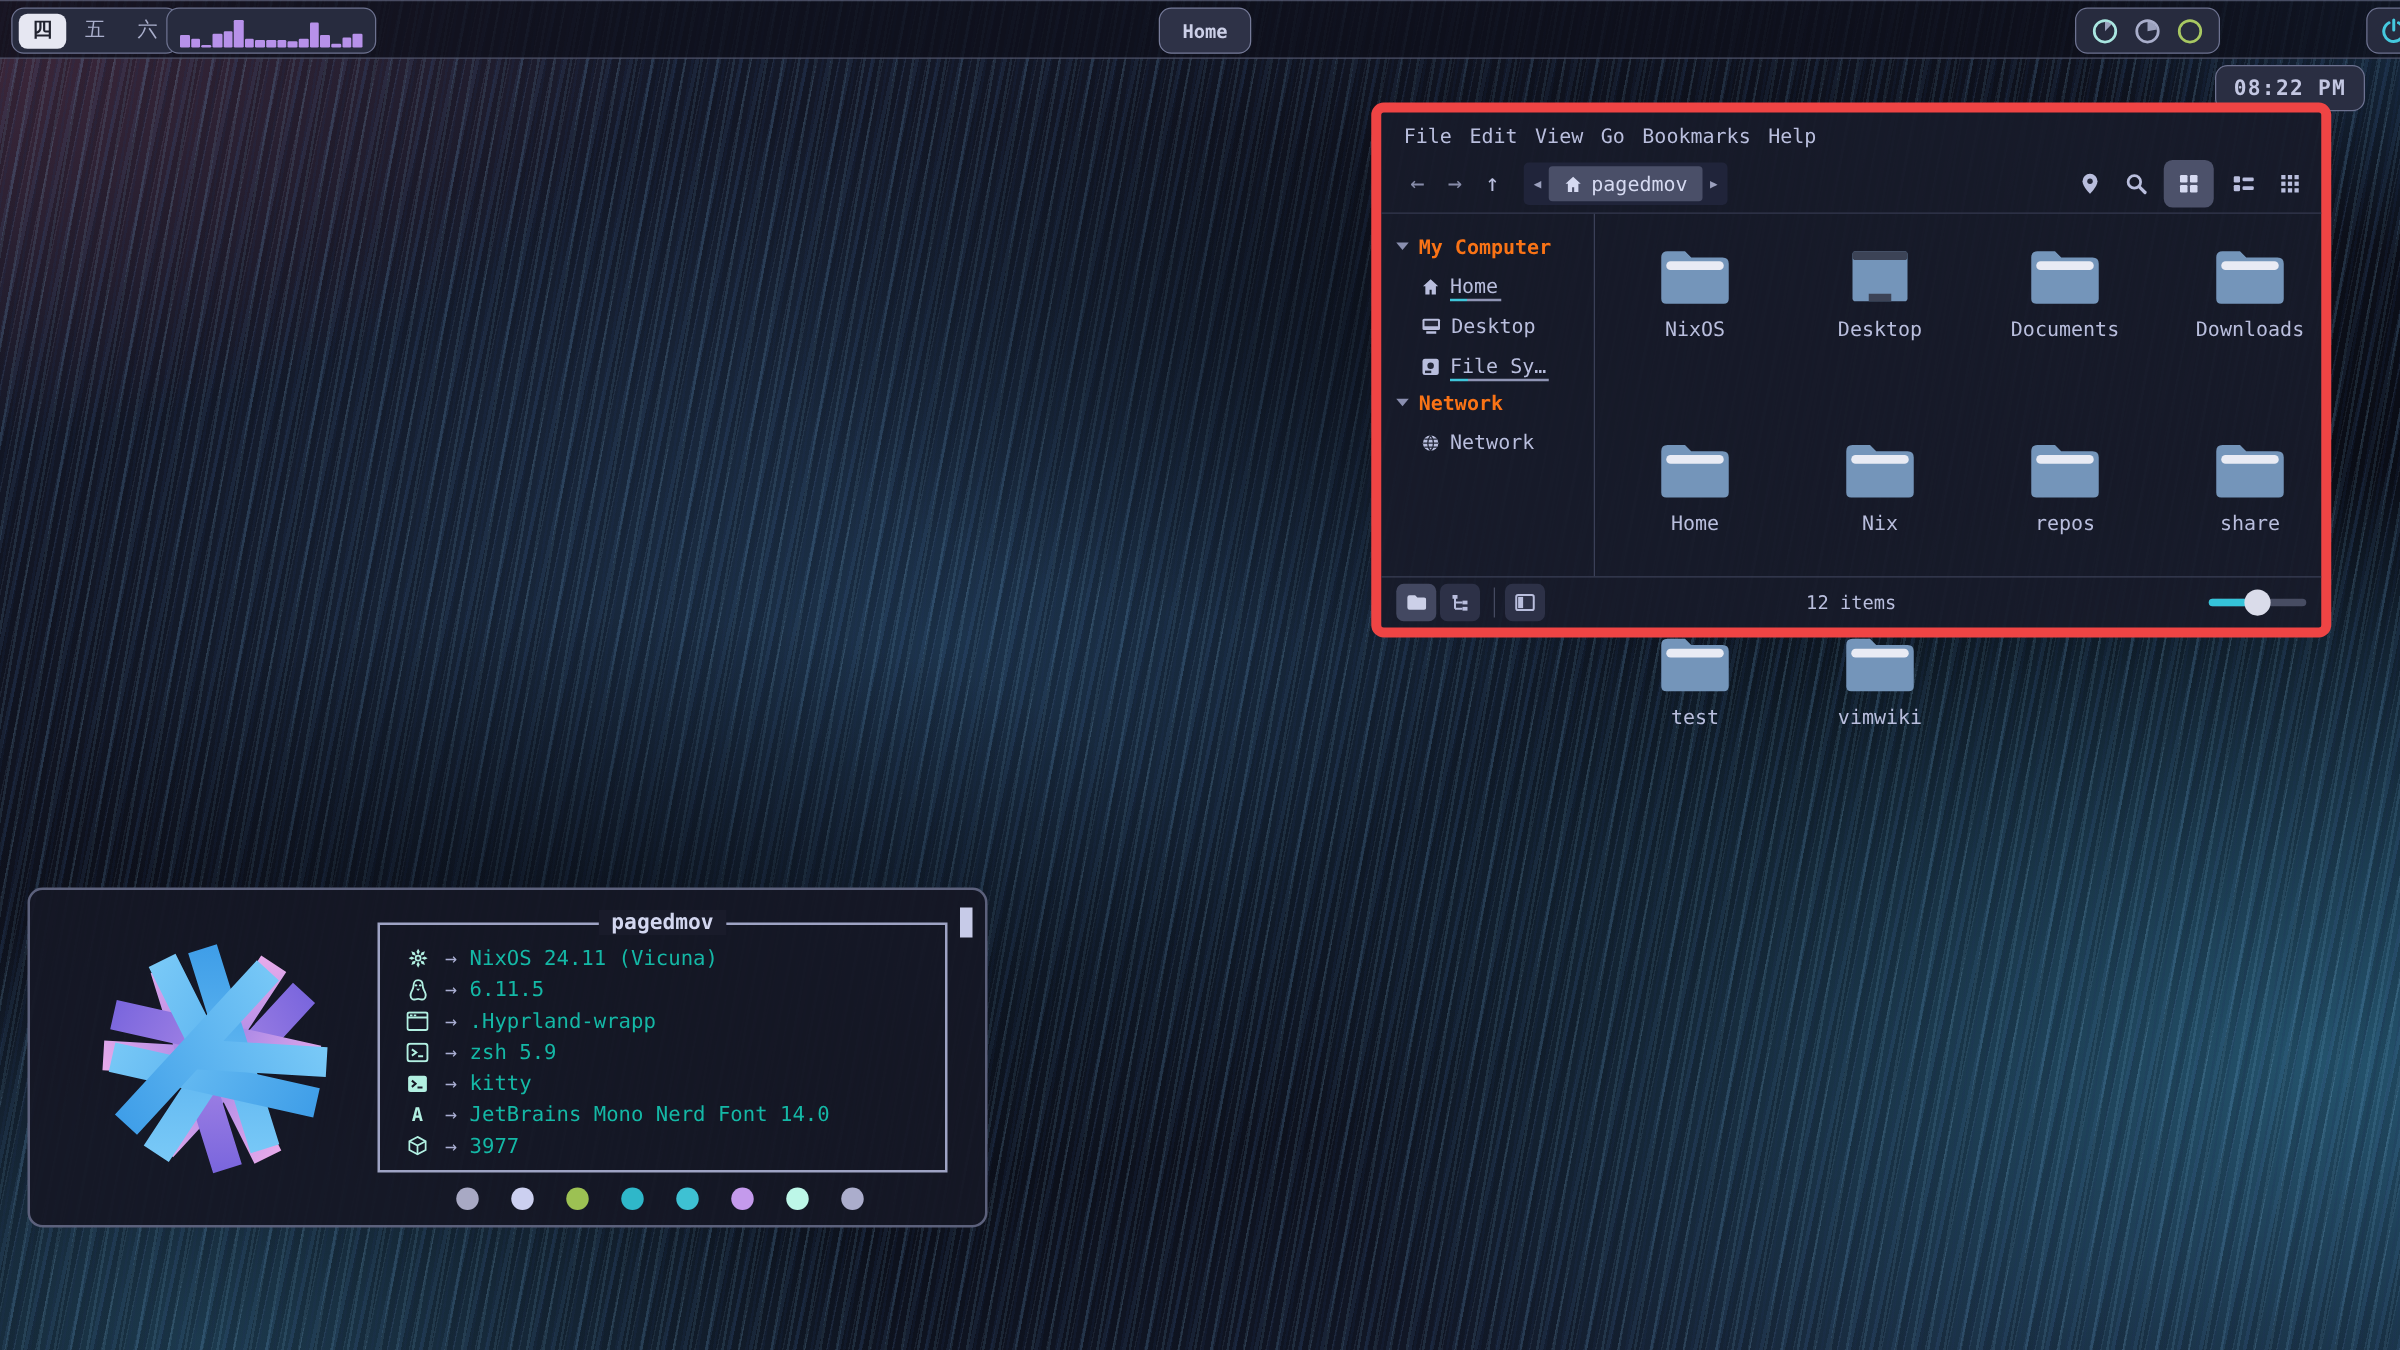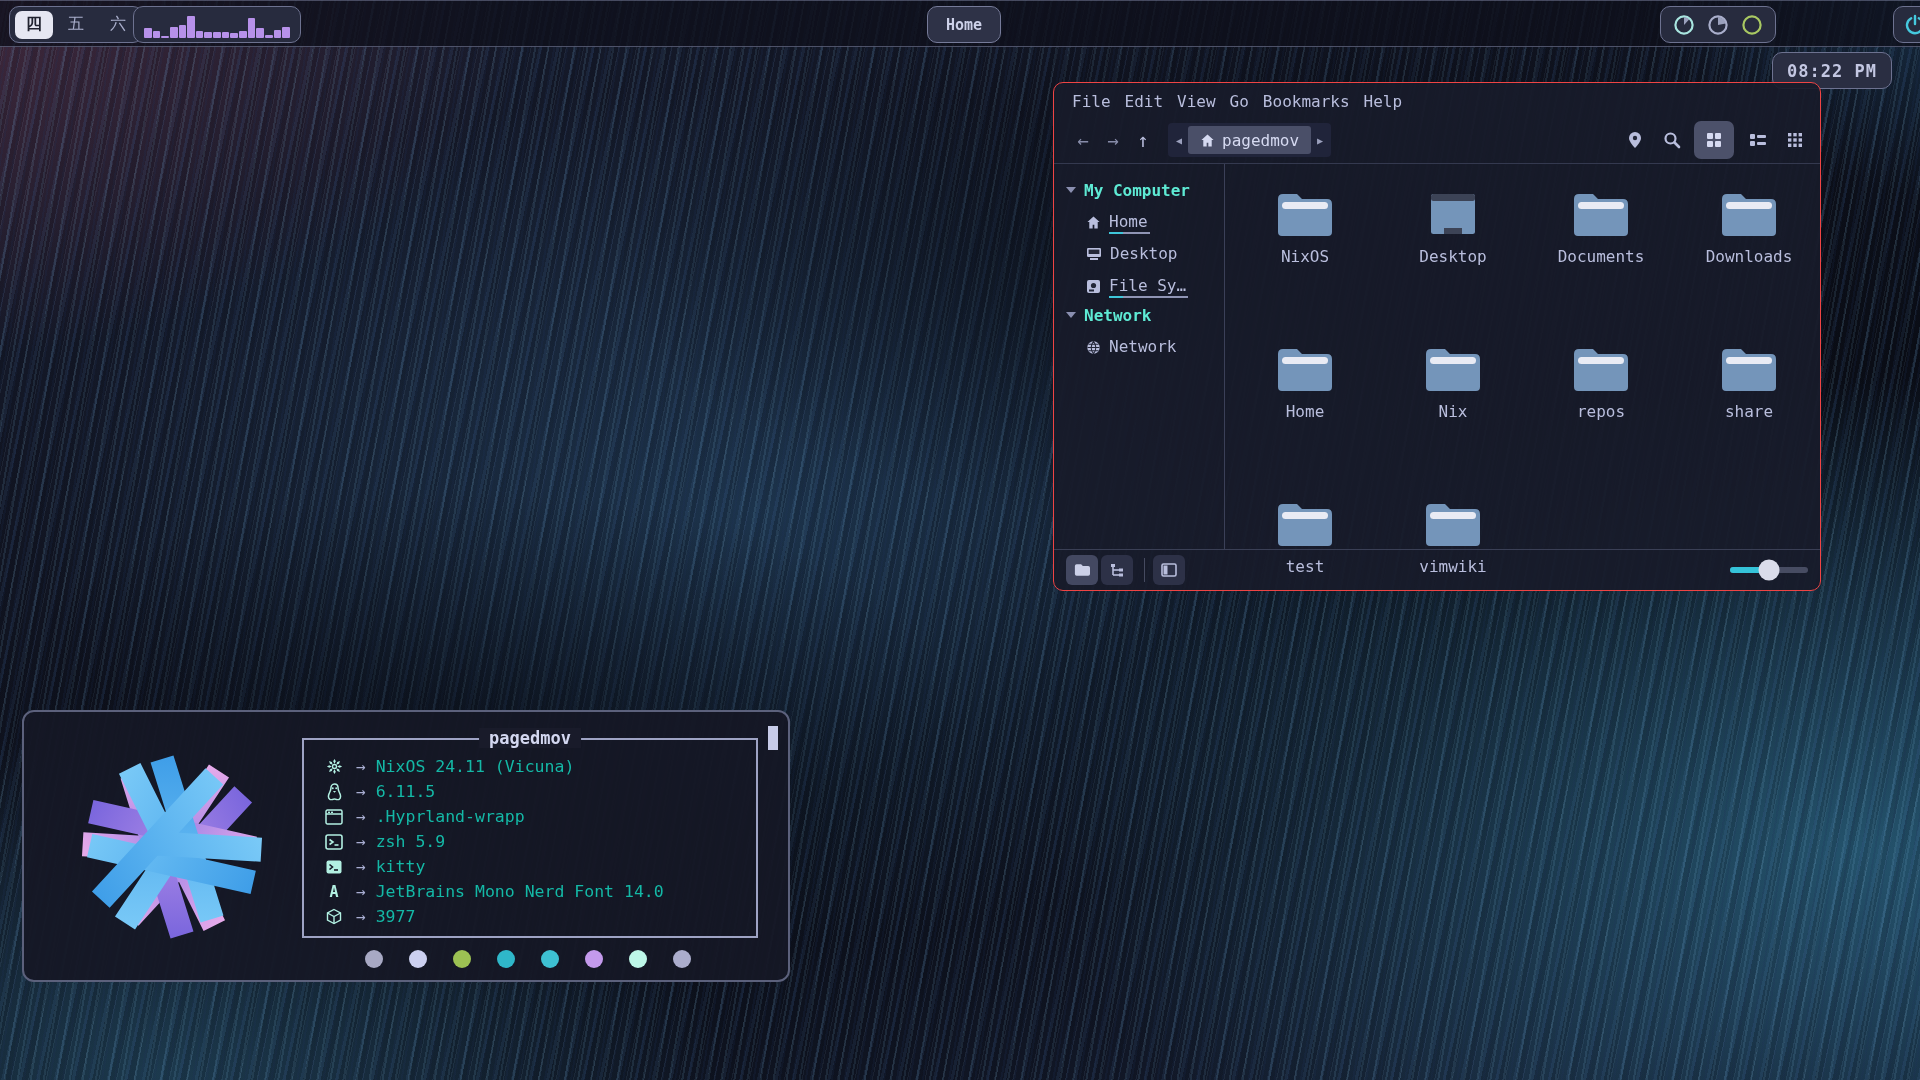--- a/index.html
+++ b/index.html
@@ -43,39 +43,39 @@
   #viz-island{left:133px;width:168px;padding:0 10px;}
   #viz{display:flex;align-items:flex-end;gap:1px;height:26px;width:100%;}
   #viz .bar{width:8px;background:#b791ea;border-radius:1px;}
   #home-island{left:927px;padding:0 18px;background:#2e3247;border-color:#767b99;}
   #home-island span{font-size:15px;font-weight:bold;color:#ccd0e8;}
   #gauge-island{left:1660px;padding:0 12px;gap:12px;}
   #clock-island{left:1772px;padding:0 14px;background:#2a2e42;margin-top:46px;}
   #clock-island span{font-size:17px;font-weight:bold;color:#c3c7e2;letter-spacing:1px;}
   #power-island{left:1896px;left:1893px;padding:0 10px;}
   
-  #fm{position:absolute;left:1053px;top:82px;width:768px;height:509px;
-      background:rgba(24,27,42,0.93);border:1px solid #ef4444;border-radius:10px;
+  #fm{position:absolute;left:1097px;top:82px;width:768px;height:428px;
+      background:rgba(24,27,42,0.93);border:8px solid #ef4444;border-radius:10px;
       box-sizing:border-box;display:flex;flex-direction:column;color:#b9bedd;}
   #fm-menubar{height:32px;display:flex;align-items:center;gap:10px;padding:2px 0 0 16px;flex:none;}
   .menu-item{font-size:16px;color:#b9bedd;padding:1px 2px;}
   #fm-toolbar{height:46px;flex:none;display:flex;align-items:center;padding:0 12px 0 14px;}
   .nav-arrow{font-size:19px;width:30px;text-align:center;color:#b9bedd;}
   .nav-arrow.dim{color:#878ca9;}
   #crumb-strip{margin-left:10px;height:34px;background:#20243a;border-radius:4px;
                display:flex;align-items:center;padding:0 6px;gap:4px;}
   .crumb-chev{font-size:10px;color:#9ba0bd;padding:0 2px;}
   #path-tab{height:28px;background:#4a4f68;border-radius:3px;display:flex;align-items:center;
             gap:7px;padding:0 12px;color:#d6daf1;font-size:16px;}
   #fm-toolbar .spacer{flex:1;}
   .tool-icon{width:26px;height:26px;display:flex;align-items:center;justify-content:center;margin-left:11px;}
   .tool-icon.active-view{background:#4c516a;border-radius:7px;width:40px;height:38px;margin-left:9px;}
   #fm-body{flex:1;display:flex;min-height:0;border-top:1px solid #34394f;}
   #fm-sidebar{width:170px;flex:none;padding:10px 0 0 12px;box-sizing:border-box;font-size:16px;}
-  .side-section{display:flex;align-items:center;gap:8px;height:26px;color:#5eead4;font-weight:bold;margin-top:3px;}
+  .side-section{display:flex;align-items:center;gap:8px;height:26px;color:#f97316;font-weight:bold;margin-top:3px;}
   .tri{width:0;height:0;border-left:5px solid transparent;border-right:5px solid transparent;
        border-top:6px solid #8a8fb0;}
   .side-item{display:flex;align-items:center;gap:8px;height:26px;margin:6px 0 0 20px;color:#b9bedd;}
   .side-item .lbl{position:relative;padding-bottom:1px;}
   .side-item .lbl.uline::after{content:"";position:absolute;left:0;right:-2px;bottom:-2px;height:2px;
        background:linear-gradient(90deg,#3fc6da 0 14px,#8f94b4 14px);}
   #fm-divider{width:1px;background:#3b4058;flex:none;}
   #fm-content{flex:1;padding:20px 0 0 6px;display:grid;grid-template-columns:repeat(4,148px);
               grid-auto-rows:155px;justify-content:start;}
   .folder-cell{display:flex;flex-direction:column;align-items:center;gap:9px;padding-top:8px;}
@@ -419,20 +419,21 @@
             <rect x="9" y="10.5" width="4" height="3" fill="#b9bedd"></rect>
           </svg>
     </span>
     <span class="st-sep"></span>
     <span class="st-btn" style="background:#2d3147">
       <svg width="16" height="14" viewBox="0 0 16 14">
             <rect x="1" y="1" width="14" height="12" rx="1.5" fill="none" stroke="#b9bedd" stroke-width="1.6"></rect>
             <rect x="2.5" y="2.5" width="4" height="9" fill="#b9bedd"></rect>
           </svg>
     </span>
+    <span id="status-count">12 items</span>
     <div id="zoom-slider">
       <div id="zoom-fill" style="width: 50%;"></div>
       <div id="zoom-thumb" style="left: 50%;"></div>
     </div>
   </div>
 </div>
 
 <div id="term">
   <div id="nix-logo">
     <svg width="228" height="226" viewBox="-114 -113 228 226">

